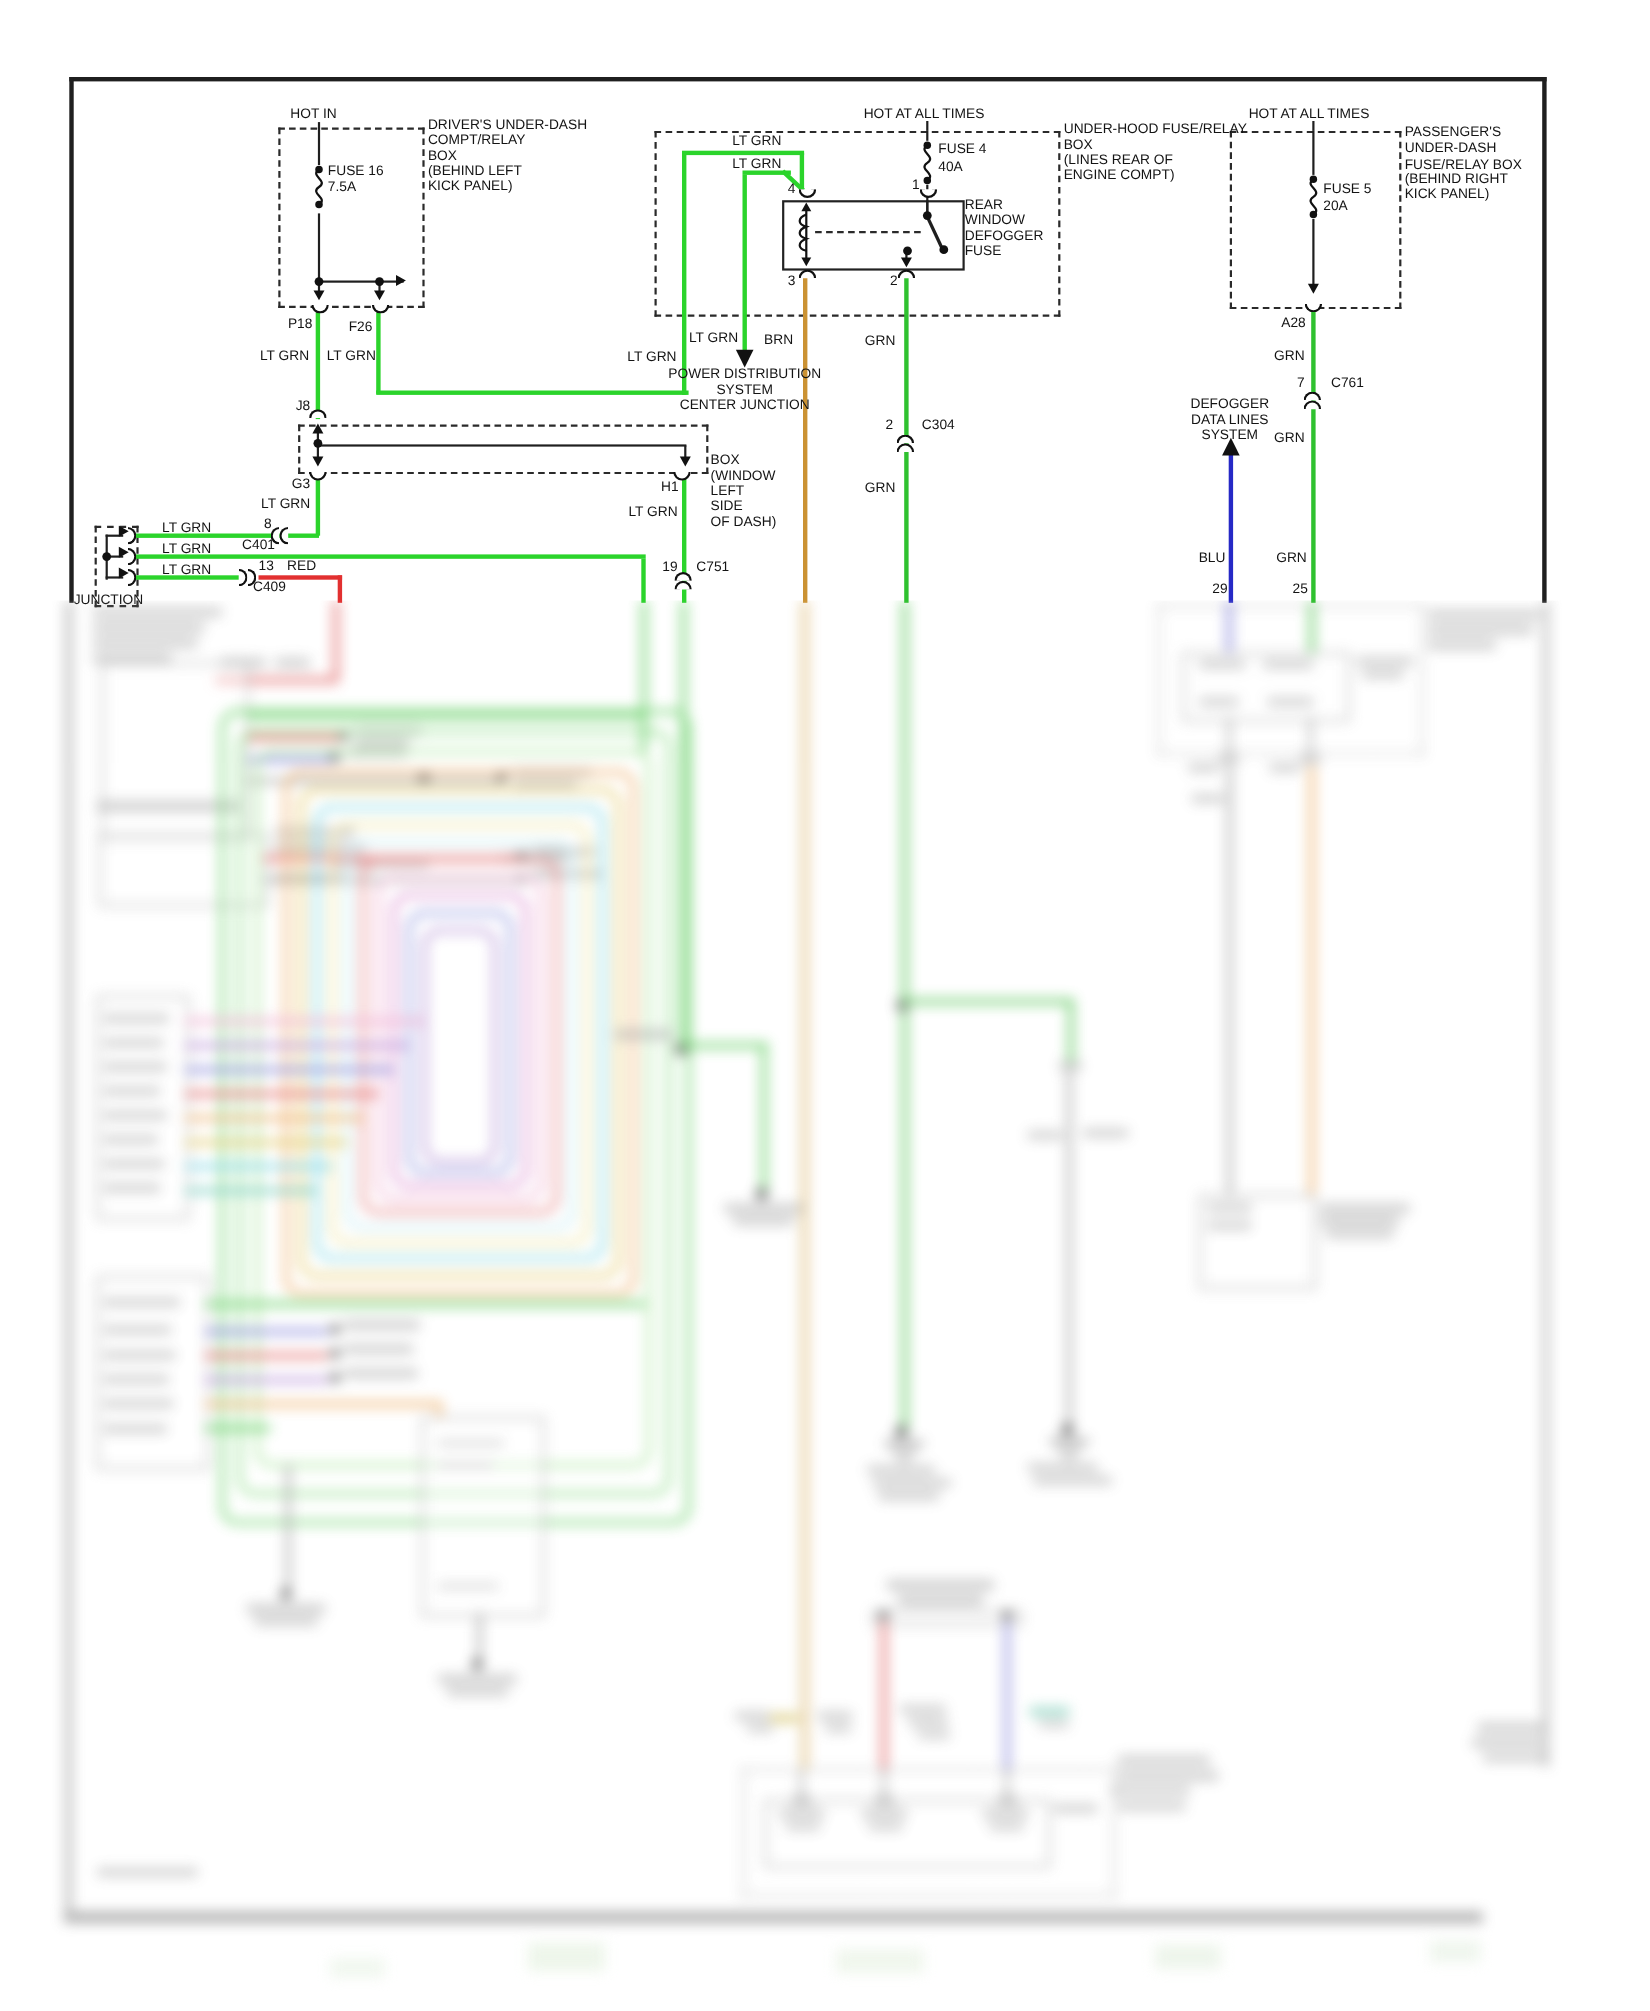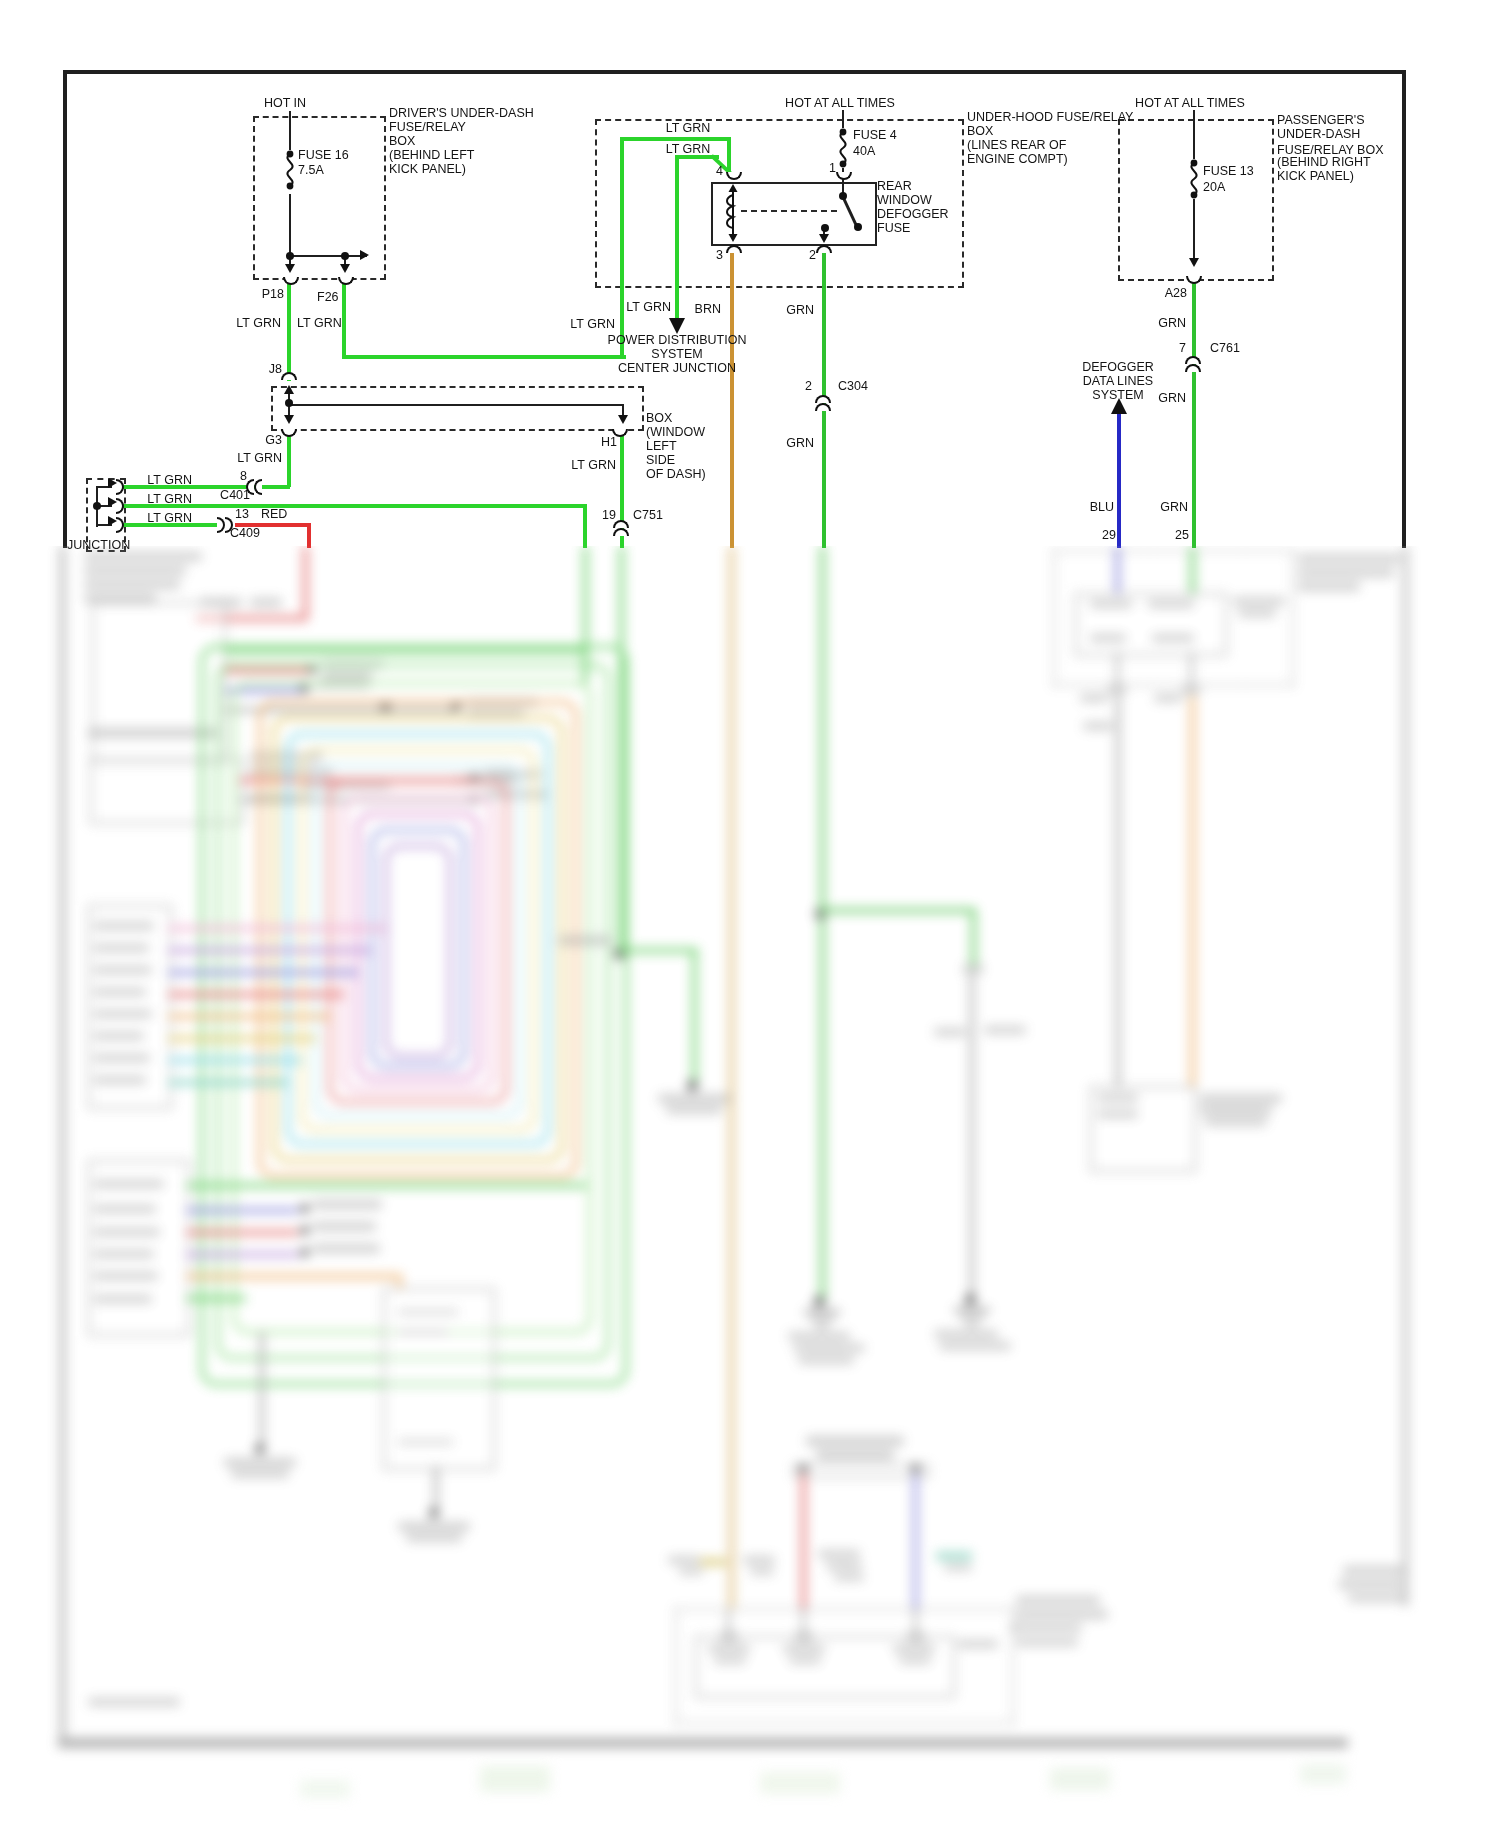--- a/index.html
+++ b/index.html
@@ -177,21 +177,21 @@
         <path d="M8 59 l-4.5 -8 h9 z" fill="#111"></path>
       </svg>
     </div>
   <div id="labels">
       <div class="lbl c" style="left: 285px; top: 97px;">HOT IN</div>
       <div class="lbl c" style="left: 840px; top: 97px;">HOT AT ALL TIMES</div>
       <div class="lbl c" style="left: 1190px; top: 97px;">HOT AT ALL TIMES</div>
       <div class="lbl " style="left: 298px; top: 149px;">FUSE 16</div>
       <div class="lbl " style="left: 298px; top: 164px;">7.5A</div>
       <div class="lbl " style="left: 389px; top: 107px;">DRIVER'S UNDER-DASH</div>
-      <div class="lbl " style="left: 389px; top: 121px;">FUSE/RELAY</div>
+      <div class="lbl " style="left: 389px; top: 121px;">COMPT/RELAY</div>
       <div class="lbl " style="left: 389px; top: 135px;">BOX</div>
       <div class="lbl " style="left: 389px; top: 149px;">(BEHIND LEFT</div>
       <div class="lbl " style="left: 389px; top: 163px;">KICK PANEL)</div>
       <div class="lbl r" style="left: 284px; top: 288px;">P18</div>
       <div class="lbl " style="left: 317px; top: 291px;">F26</div>
       <div class="lbl r" style="left: 281px; top: 317px;">LT GRN</div>
       <div class="lbl " style="left: 297px; top: 317px;">LT GRN</div>
       <div class="lbl r" style="left: 282px; top: 363px;">J8</div>
       <div class="lbl r" style="left: 282px; top: 434px;">G3</div>
       <div class="lbl r" style="left: 282px; top: 452px;">LT GRN</div>
@@ -237,21 +237,21 @@
       <div class="lbl c" style="left: 677px; top: 348px;">SYSTEM</div>
       <div class="lbl c" style="left: 677px; top: 362px;">CENTER JUNCTION</div>
       <div class="lbl r" style="left: 812px; top: 380px;">2</div>
       <div class="lbl " style="left: 838px; top: 380px;">C304</div>
       <div class="lbl r" style="left: 814px; top: 437px;">GRN</div>
       <div class="lbl " style="left: 1277px; top: 114px;">PASSENGER'S</div>
       <div class="lbl " style="left: 1277px; top: 128px;">UNDER-DASH</div>
       <div class="lbl " style="left: 1277px; top: 144px;">FUSE/RELAY BOX</div>
       <div class="lbl " style="left: 1277px; top: 156px;">(BEHIND RIGHT</div>
       <div class="lbl " style="left: 1277px; top: 170px;">KICK PANEL)</div>
-      <div class="lbl " style="left: 1203px; top: 165px;">FUSE 13</div>
+      <div class="lbl " style="left: 1203px; top: 165px;">FUSE 5</div>
       <div class="lbl " style="left: 1203px; top: 181px;">20A</div>
       <div class="lbl r" style="left: 1187px; top: 287px;">A28</div>
       <div class="lbl r" style="left: 1186px; top: 317px;">GRN</div>
       <div class="lbl r" style="left: 1186px; top: 342px;">7</div>
       <div class="lbl " style="left: 1210px; top: 342px;">C761</div>
       <div class="lbl r" style="left: 1186px; top: 392px;">GRN</div>
       <div class="lbl c" style="left: 1118px; top: 361px;">DEFOGGER</div>
       <div class="lbl c" style="left: 1118px; top: 375px;">DATA LINES</div>
       <div class="lbl c" style="left: 1118px; top: 389px;">SYSTEM</div>
       <div class="lbl r" style="left: 1114px; top: 501px;">BLU</div>

